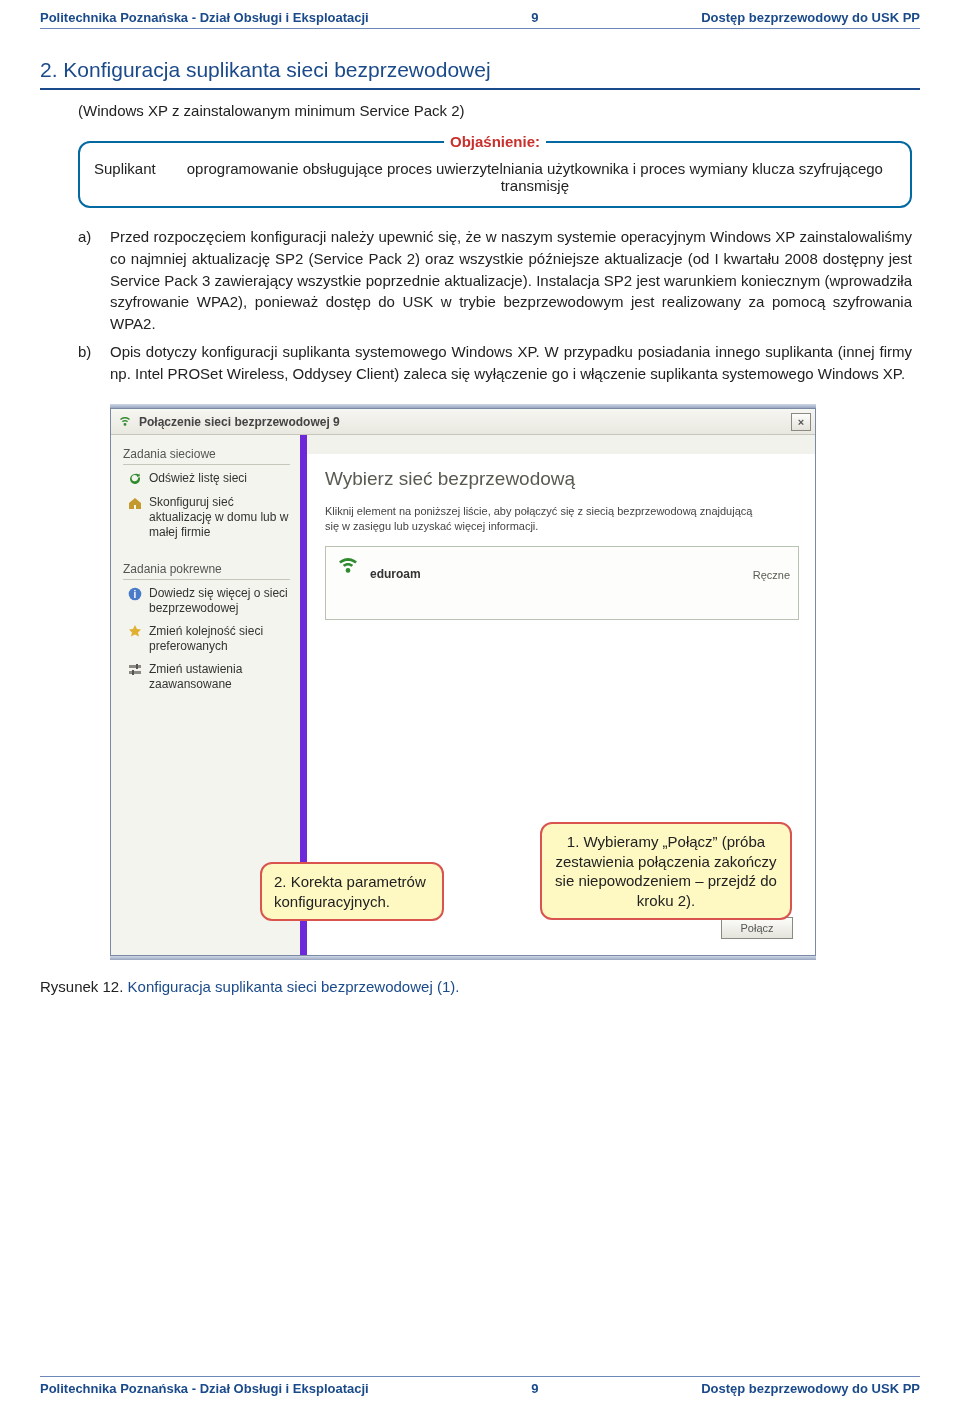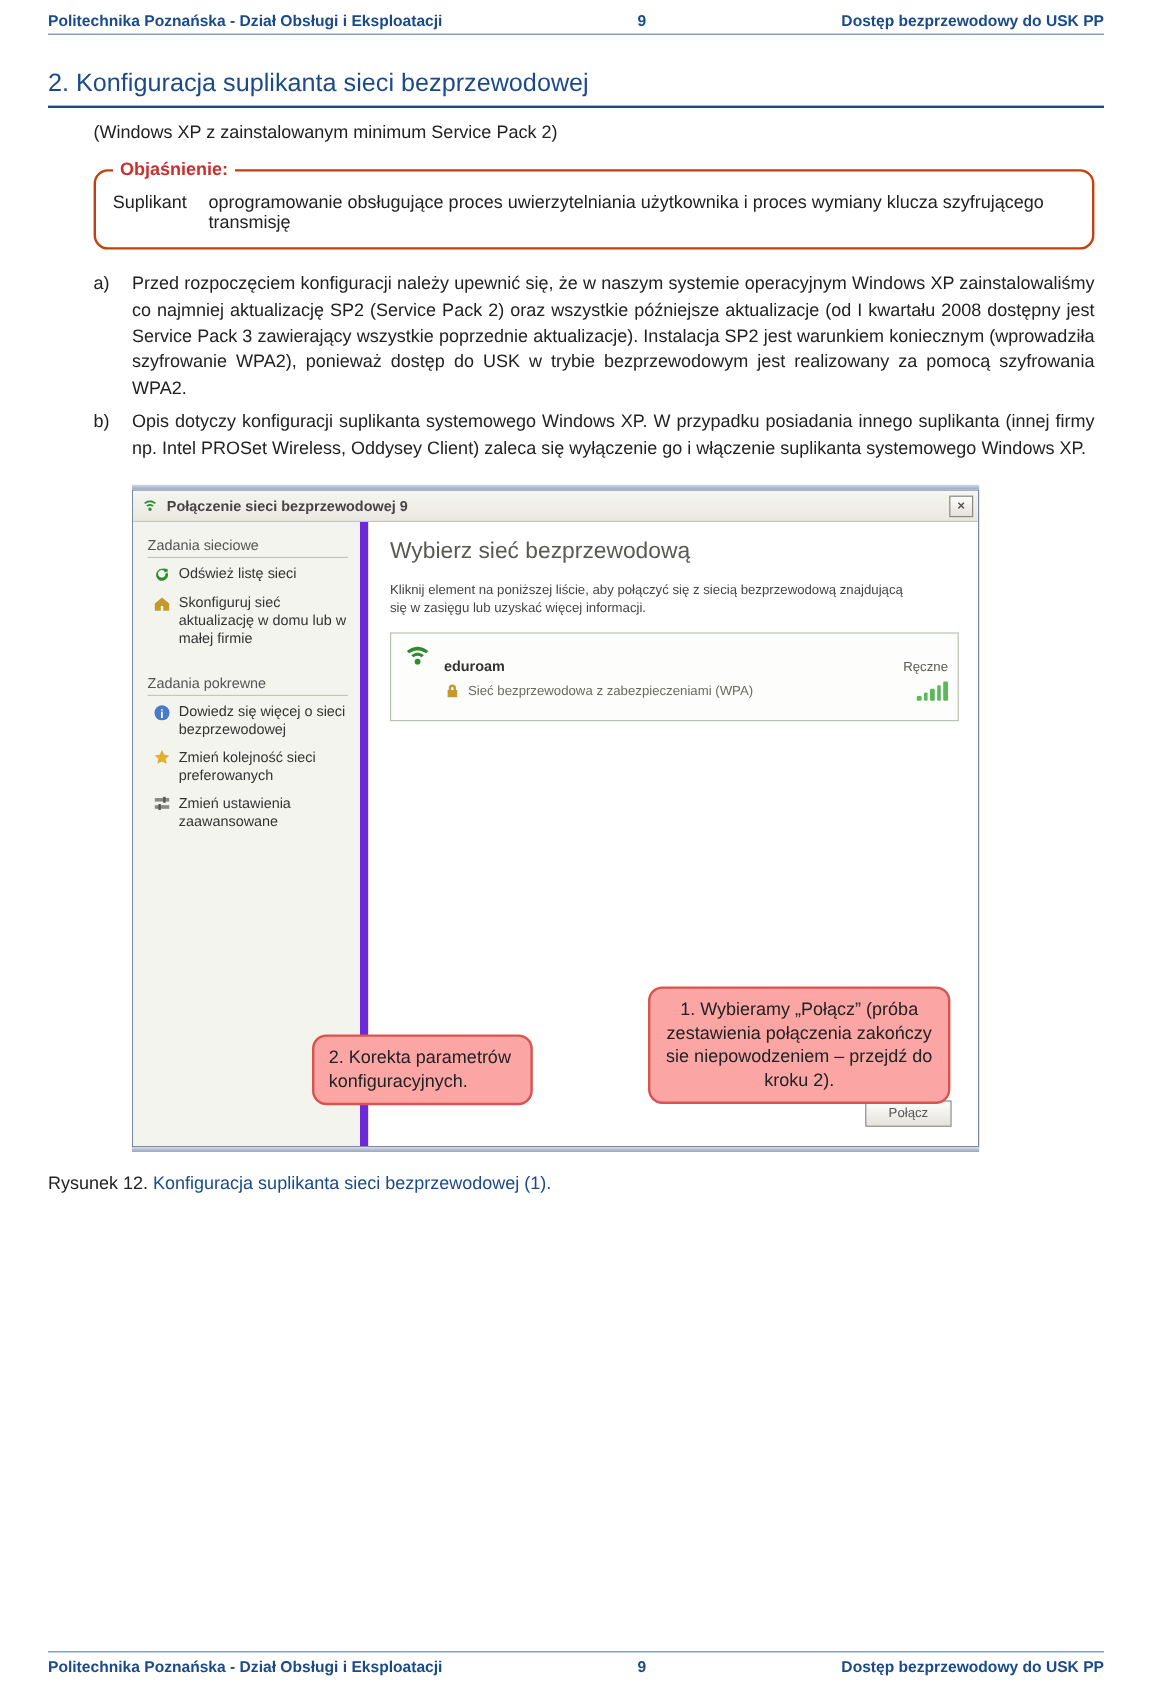--- a/index.html
+++ b/index.html
@@ -15,21 +15,21 @@
   .runner .row span.mid { flex: 1; text-align: center; }
   .runner .row span:last-child { flex: 0 0 auto; text-align: right; }
   .rule { height: 1px; background: #6b88b8; margin-top: 3px; }
 
   .content { padding-top: 50px; padding-bottom: 80px; }
 
   h2.section { font-size: 21px; font-weight: 400; color: #1a4a8a; border-bottom: 2px solid #1a4a8a; padding: 8px 0 6px 0; margin-bottom: 12px; }
   p.subtitle { margin: 6px 0 14px 38px; font-size: 15px; }
 
   
-  fieldset.callout { border: 2px solid #c2410c; border-radius: 12px; margin: 0 8px 18px 38px; padding: 10px 14px 12px 14px; font-size: 15px; }
+  fieldset.callout { border: 2px solid #0369a1; border-radius: 12px; margin: 0 8px 18px 38px; padding: 10px 14px 12px 14px; font-size: 15px; text-align: center; }
   fieldset.callout legend { color: #c9302c; font-weight: 600; padding: 0 6px; font-size: 15px; }
   fieldset.callout .term { display: table-cell; padding-right: 18px; white-space: nowrap; vertical-align: top; }
   fieldset.callout .def  { display: table-cell; }
   fieldset.callout .row { display: table; }
 
   
   .letters { margin: 0 8px 20px 38px; font-size: 15px; line-height: 1.45; }
   .letters .item { display: flex; margin-bottom: 6px; }
   .letters .item .ltr { width: 32px; flex: none; }
   .letters .item .txt { flex: 1; text-align: justify; }
@@ -44,38 +44,38 @@
   .titlebar .ttl { flex: 1; font-size: 12px; }
   .titlebar .xbtn { width: 20px; height: 18px; border: 1px solid #8a8a82; background: linear-gradient(to bottom,#fdfdfb,#e4e3db); display: flex; align-items: center; justify-content: center; font-size: 11px; font-weight: 700; color: #555; cursor: default; }
 
   .win-body { display: flex; min-height: 520px; }
   .leftpane { width: 196px; background: #f4f4ee; border-right: 7px solid #6d28d9; padding: 10px 10px 10px 12px; }
   .group-title { color: #555; font-weight: 400; margin: 2px 0 6px 0; position: relative; }
   .group-title::after { content:""; display:block; height:1px; background:#c7c6bd; margin-top:3px; }
   
   .taskitem { display: flex; align-items: flex-start; gap: 6px; margin: 4px 0 8px 4px; line-height: 1.25; cursor: default; }
   .taskitem .ico { width: 16px; height: 16px; flex: none; }
-  .rightpane { flex: 1; background: #fff; padding: 14px 16px 14px 18px; position: relative; }
+  .rightpane { flex: 1; background: #fff; padding: 14px 16px 14px 18px; position: relative; margin-top: 19px; }
   .bigtitle { font-size: 19px; color: #5a5a53; margin-bottom: 14px; }
   .desc { font-size: 11px; color: #444; line-height: 1.35; margin-bottom: 12px; max-width: 430px; }
 
   .netlist { border: 1px solid #b9c3b3; background: #fdfdfb; height: 74px; padding: 6px 8px 4px 8px; }
   .netrow1 { display: flex; align-items: flex-end; }
   .bigant { width: 28px; height: 28px; margin-right: 8px; }
   .netname { font-weight: 700; font-size: 12px; flex: 1; }
   .mode { color: #5a5a53; font-size: 11px; }
   .netrow2 { display: flex; align-items: center; margin: 6px 0 0 36px; font-size: 11px; color: #6a6a62; }
   .lockico { width: 14px; height: 14px; margin-right: 6px; }
   .sigbars { width: 26px; height: 16px; margin-left: auto; display: flex; align-items: flex-end; gap: 2px; }
   .sigbars span { display: block; width: 4px; background: #5cb85c; border-radius: 1px; }
 
   .connectbtn { position: absolute; right: 22px; bottom: 16px; width: 72px; height: 22px; border: 1px solid #8a8a82; background: linear-gradient(to bottom,#fdfdfb,#e4e3db); font-size: 11px; display: flex; align-items: center; justify-content: center; color: #555; cursor: default; }
 
   
-  .annot { position: absolute; border: 2px solid #d9534f; border-radius: 12px; background: #fca5a5; padding: 8px 12px; font-size: 15px; line-height: 1.3; color: #222; }
+  .annot { position: absolute; border: 2px solid #d9534f; border-radius: 12px; background: #fef9c3; padding: 8px 12px; font-size: 15px; line-height: 1.3; color: #222; }
 
   .figcap { margin: 12px 0 0 0; font-size: 15px; }
   .figcap .num { color: #222; }
   .figcap .txt { color: #1a4a8a; }
 
   
   .wm { position:absolute; inset:0; pointer-events:none; opacity:0.06; display:flex; align-items:center; justify-content:center; }
   .wm svg text { font-size: 120px; font-weight:700; fill:#1a4a8a; }
 </style>
 </head>
@@ -195,35 +195,20 @@
             <div class="netlist">
               <div class="netrow1">
                 <span class="bigant">
                   <svg viewBox="0 0 28 28">
                       <path d="M14 5c-5 0-9 3.6-9 3.6l1.8 1.8S10 8 14 8s7.2 2.4 7.2 2.4L23 8.6S19 5 14 5zm0 5c-3 0-5.2 2-5.2 2l1.8 1.8S12 12.4 14 12.4s3.4 1.4 3.4 1.4l1.8-1.8S17 10 14 10zm0 5a2.4 2.4 0 100 4.8 2.4 2.4 0 000-4.8z" fill="#2e8b2e"></path>
                     </svg>
                 </span>
                 <span class="netname">eduroam</span>
                 <span class="mode">Ręczne</span>
               </div>
-              <div class="netrow2">
-                <span class="lockico">
-                  <svg viewBox="0 0 14 14">
-                      <path d="M4 6V4.5a3 3 0 016 0V6h1v6H3V6zm2 0h2V4.5a1 1 0 00-2 0z" fill="#c49a2e"></path>
-                    </svg>
-                </span>
-                <span>Sieć bezprzewodowa z zabezpieczeniami (WPA)</span>
-                <span class="sigbars">
-                  <span style="height:4px"></span>
-                    <span style="height:7px"></span>
-                    <span style="height:10px"></span>
-                    <span style="height:13px"></span>
-                    <span style="height:16px"></span>
-                </span>
-              </div>
             </div>
 
             <div class="connectbtn">Połącz</div>
           </div>
         </div>
       </div>
       <div class="gradline"></div>
 
       <div class="annot" style="left:150px; top:458px; width:184px;">2. Korekta parametrów konfiguracyjnych.</div>
       <div class="annot" style="left:430px; top:418px; width:252px; text-align:center;">1. Wybieramy „Połącz” (próba zestawienia połączenia zakończy sie niepowodzeniem – przejdź do kroku 2).</div>

